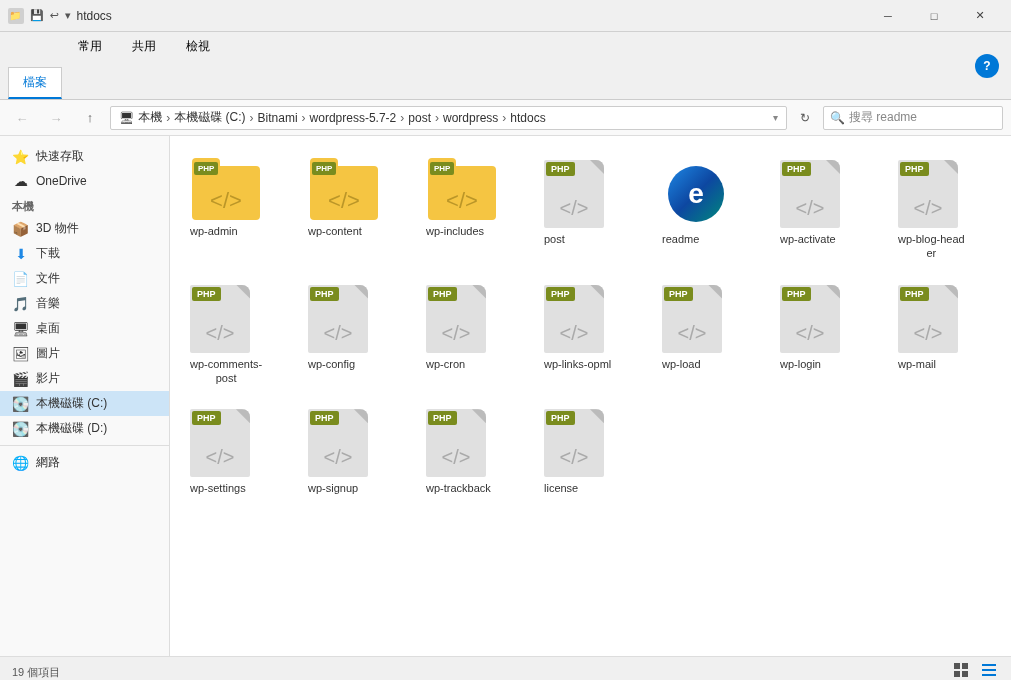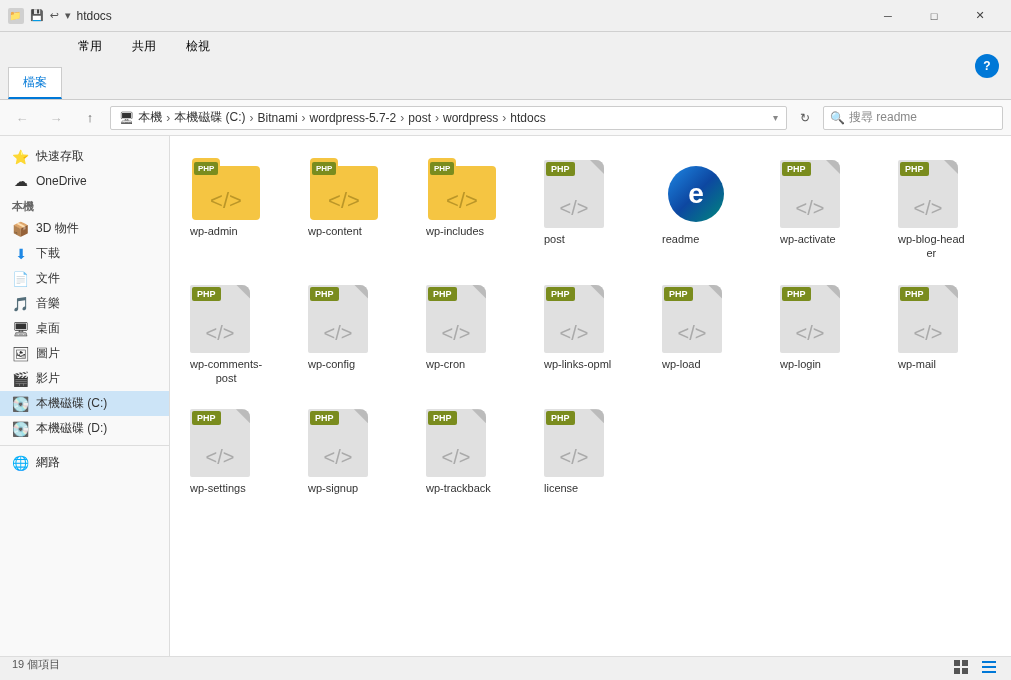--- a/index.html
+++ b/index.html
@@ -304,21 +304,21 @@
       word-break: break-all;
       max-width: 100px;
     }
 
     
     .status-bar {
       height: 24px;
       background: #f0f0f0;
       border-top: 1px solid #ddd;
       display: flex;
-      align-items: flex-start;
+      align-items: flex-end;
       justify-content: space-between;
       padding: 0 12px;
       font-size: 11px;
       color: #555;
     }
     .status-right { display: flex; gap: 8px; align-items: center; }
     .view-btn { width: 20px; height: 20px; display: flex; align-items: center; justify-content: center; cursor: pointer; color: #555; }
   </style>
 </head>
 <body>

